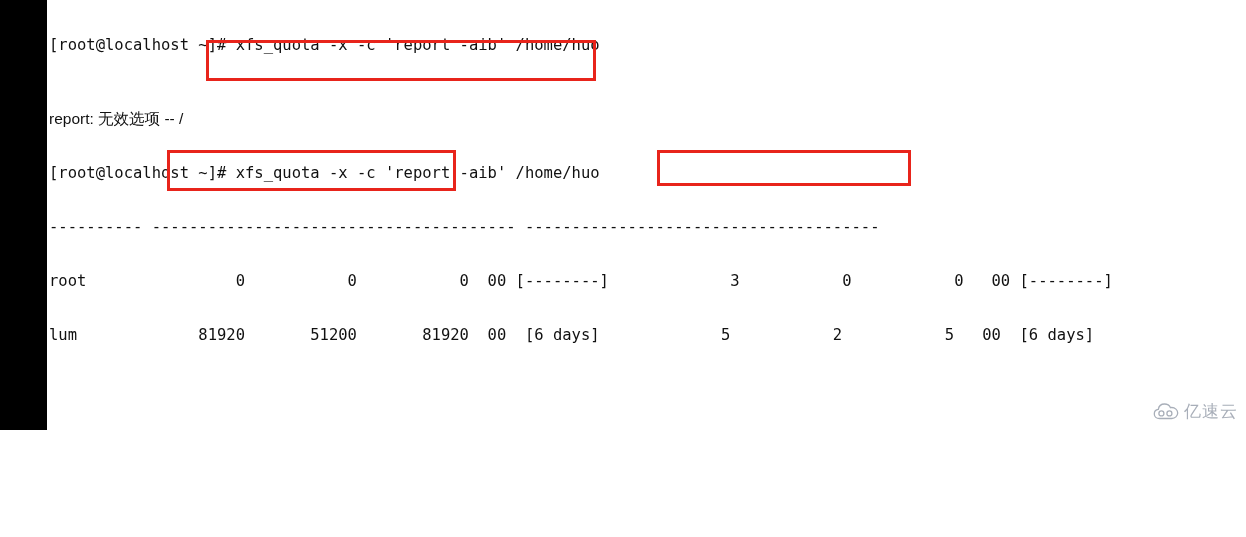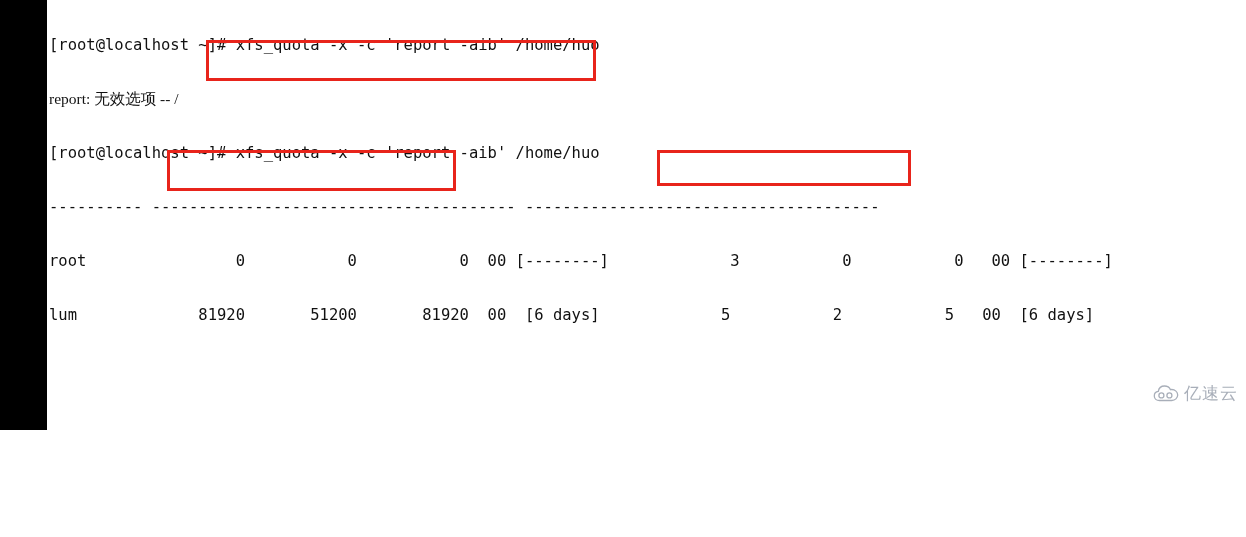--- a/index.html
+++ b/index.html
@@ -46,38 +46,39 @@
     line-height: 18px;
     white-space: pre;
     letter-spacing: 0px;
   }
   .line {
     height: 18px;
     white-space: pre;
     font-family: "DejaVu Sans Mono", "Liberation Mono", monospace;
   }
   .cn {
-    font-family: Liberation Serif, serif;
+    font-family: Liberation Sans, sans-serif;
+    margin-top: 20px;
   }
   
   .redbox {
     position: absolute;
     border: 3px solid #e8241b;
     box-sizing: border-box;
     background: transparent;
     pointer-events: none;
   }
   #redbox-command { left: 206px; top: 40px; width: 390px; height: 41px; }
   #redbox-blocks  { left: 167px; top: 150px; width: 289px; height: 41px; }
   #redbox-inodes  { left: 657px; top: 150px; width: 254px; height: 36px; }
   
   #watermark {
     position: absolute;
     right: 8px;
-    bottom: 25px;
+    bottom: 7px;
     display: flex;
     align-items: center;
     gap: 5px;
     opacity: 0.85;
   }
   #watermark .wm-text {
     font-family: "DejaVu Sans", "Liberation Sans", sans-serif;
     font-size: 17px;
     color: #9aa1ad;
     letter-spacing: 1px;

